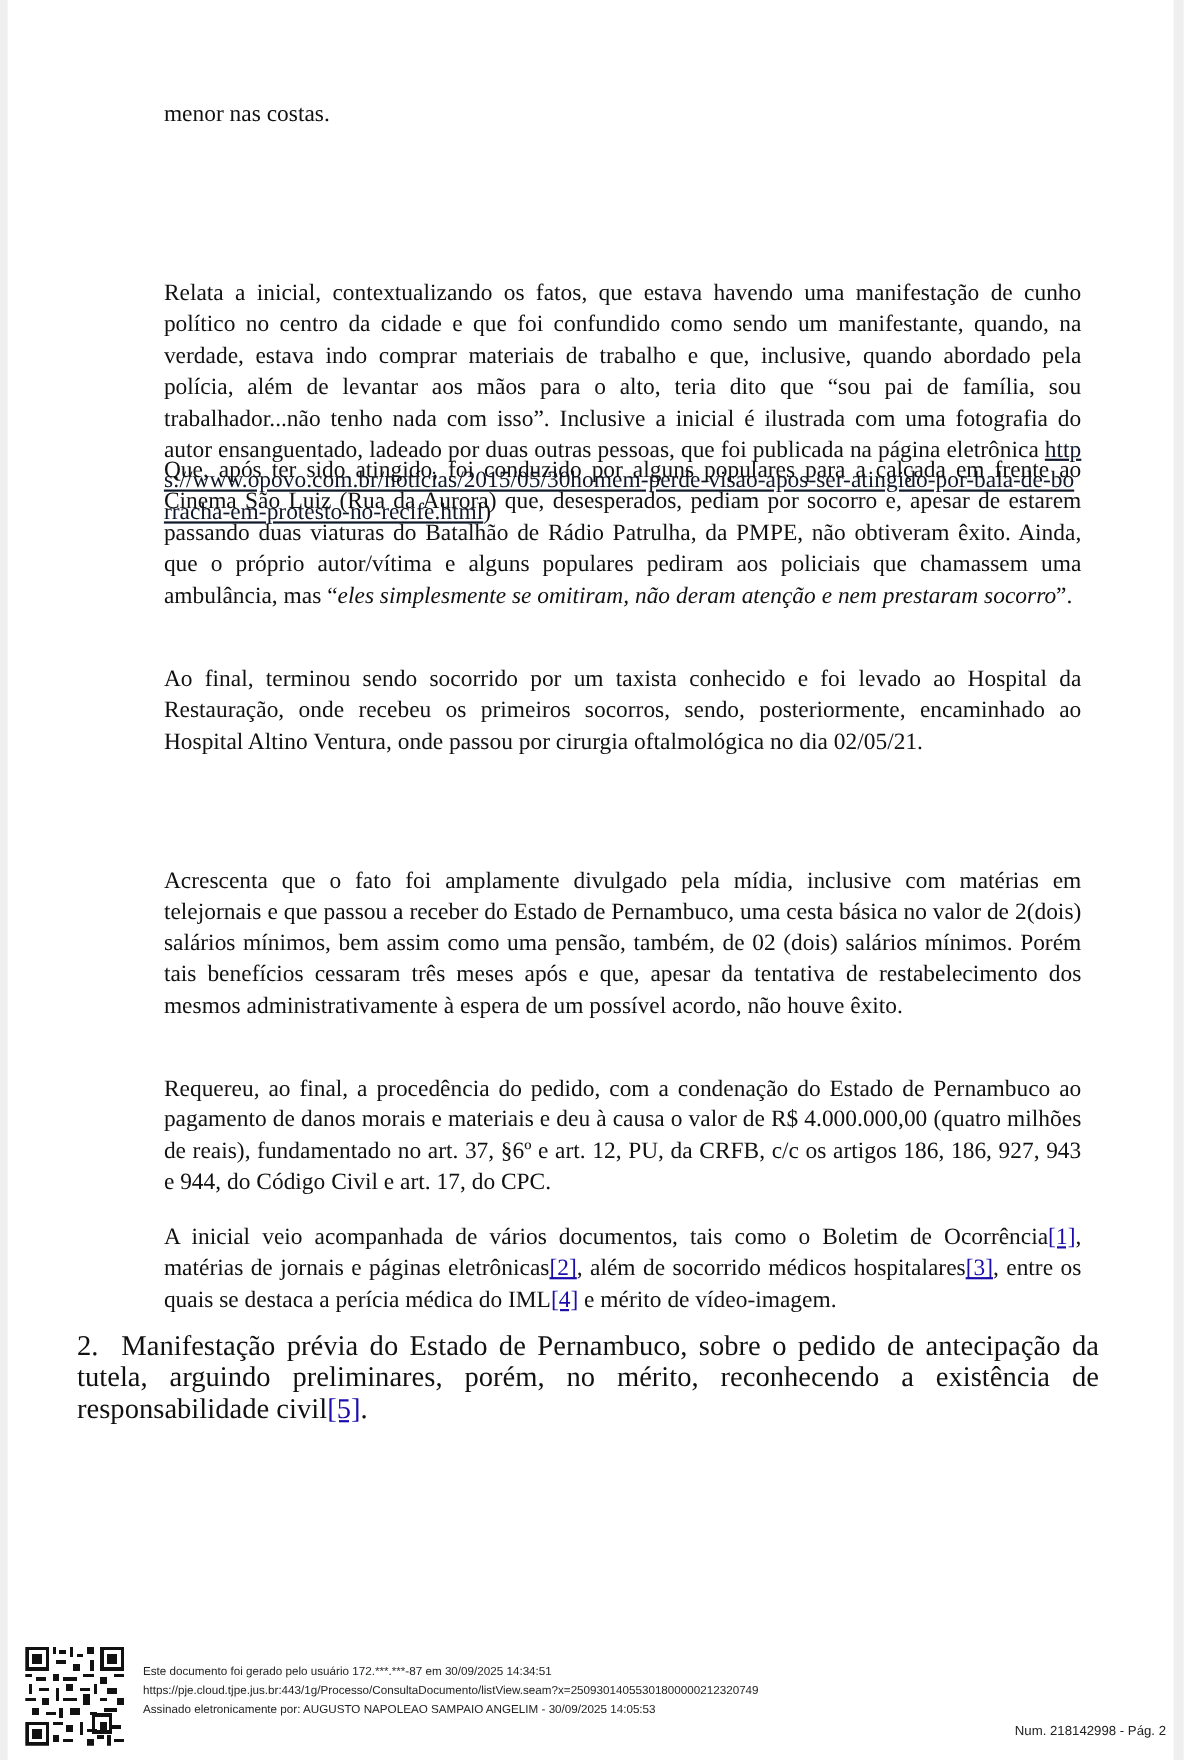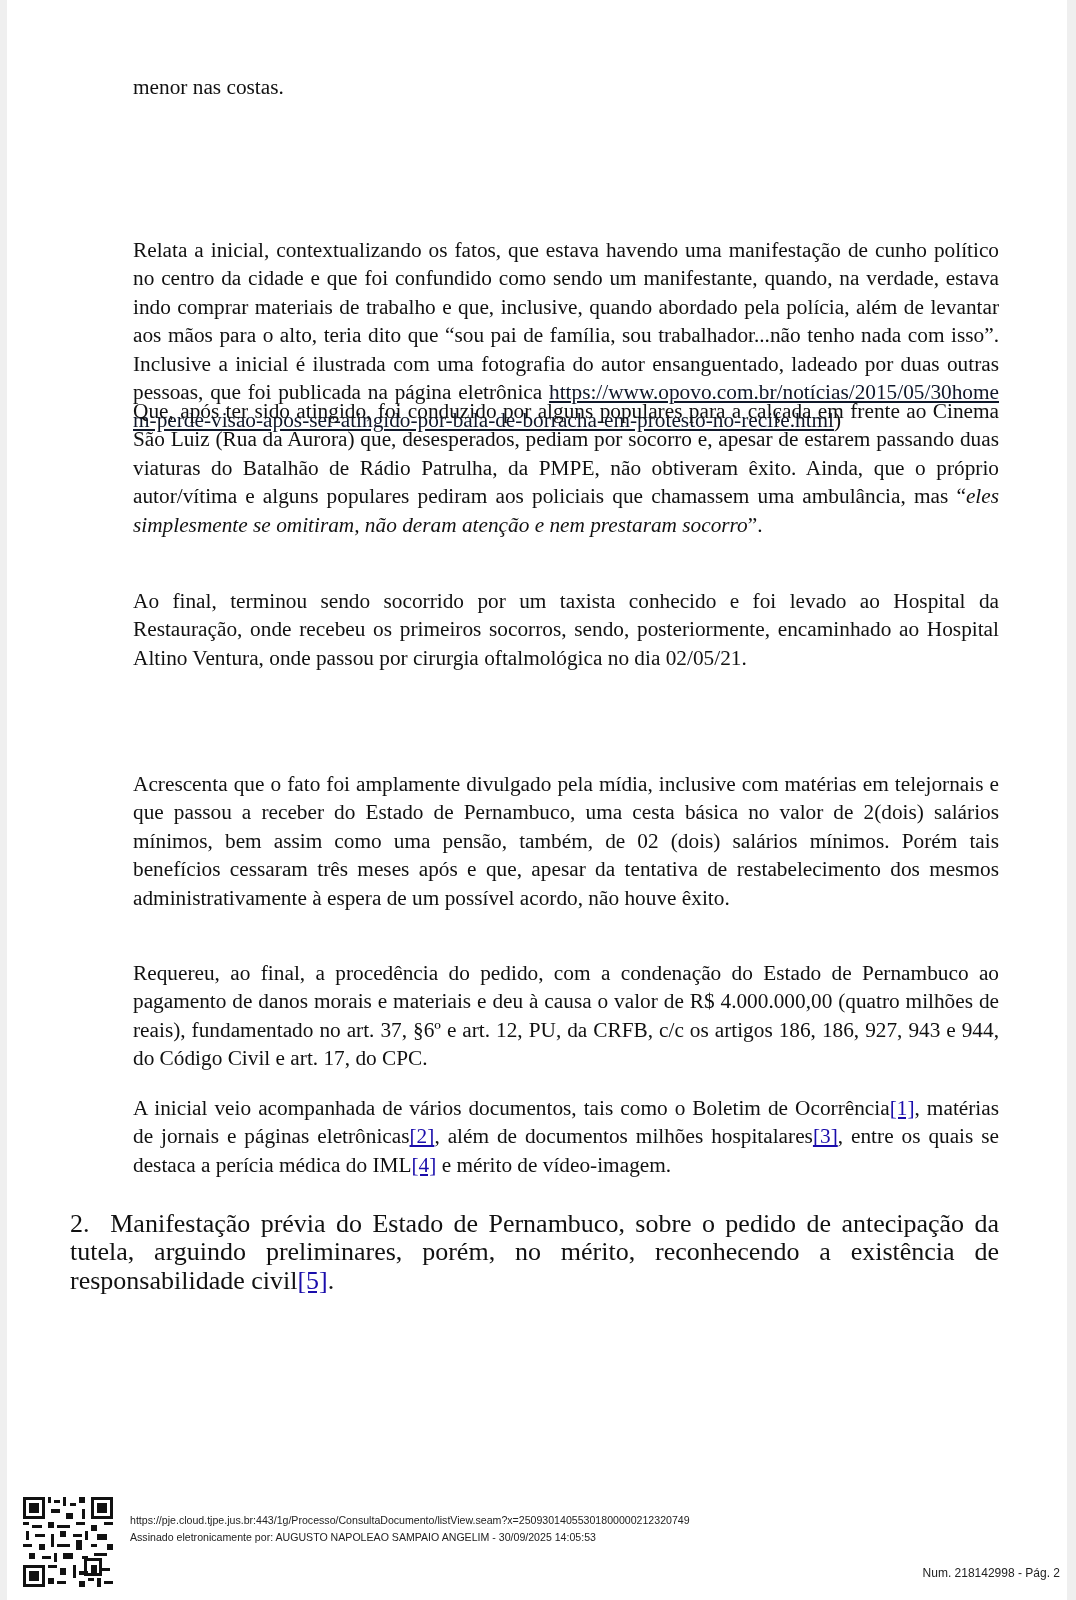--- a/index.html
+++ b/index.html
@@ -7,21 +7,21 @@
     width: 1076px; height: 1600px; background: #ffffff; position: relative; overflow: hidden;
   }
   .edge-left { position: absolute; left: 0; top: 0; width: 7px; height: 1600px; background: #efefef; }
   .edge-right { position: absolute; right: 0; top: 0; width: 9px; height: 1600px; background: #efefef; }
   .body-text {
     position: absolute; left: 133px; width: 866px;
     font-family: "Liberation Serif", "DejaVu Serif", serif;
     font-size: 21.3px; line-height: 28.4px; color: #111;
     text-align: justify;
   }
-  .body-text p { margin: 0; }
+  .body-text p { margin: 16px; }
   .last-left { text-align-last: left; }
   a.link { color: #0f172a; text-decoration: underline; }
   a.fn { color: #1a0dab; text-decoration: underline; }
   .ital { font-style: italic; }
   .numbered {
     position: absolute; left: 70px; width: 929px; top: 1210px;
     font-family: Liberation Serif, serif;
     font-size: 26px; line-height: 28.4px; color: #111; text-align: justify;
   }
   .qr { position: absolute; left: 23px; top: 1497px; width: 90px; height: 90px; }
@@ -66,21 +66,21 @@
 <div class="body-text last-left" style="top:770px;">
   <p>Acrescenta que o fato foi amplamente divulgado pela mídia, inclusive com matérias em telejornais e que passou a receber do Estado de Pernambuco, uma cesta básica no valor de 2(dois) salários mínimos, bem assim como uma pensão, também, de 02 (dois) salários mínimos. Porém tais benefícios cessaram três meses após e que, apesar da tentativa de restabelecimento dos mesmos administrativamente à espera de um possível acordo, não houve êxito.</p>
 </div>
 
 <div class="body-text last-left" style="top:959px;">
   <p>Requereu, ao final, a procedência do pedido, com a condenação do Estado de Pernambuco ao pagamento de danos morais e materiais e deu à causa o valor de R$ 4.000.000,00 (quatro milhões de reais), fundamentado no art. 37, §6º e art. 12, PU, da CRFB, c/c os artigos 186, 186, 927, 943 e 944, do Código Civil e art. 17, do CPC.</p>
 </div>
 
 <div class="body-text last-left" style="top:1094px;">
   <p>
-    <span>A inicial veio acompanhada de vários documentos, tais como o Boletim de Ocorrência</span><a class="fn">[1]</a><span>, matérias de jornais e páginas eletrônicas</span><a class="fn">[2]</a><span>, além de documentos milhões hospitalares</span><a class="fn">[3]</a><span>, entre os quais se destaca a perícia médica do IML</span><a class="fn">[4]</a><span> e mérito de vídeo-imagem.</span>
+    <span>A inicial veio acompanhada de vários documentos, tais como o Boletim de Ocorrência</span><a class="fn">[1]</a><span>, matérias de jornais e páginas eletrônicas</span><a class="fn">[2]</a><span>, além de socorrido médicos hospitalares</span><a class="fn">[3]</a><span>, entre os quais se destaca a perícia médica do IML</span><a class="fn">[4]</a><span> e mérito de vídeo-imagem.</span>
   </p>
 </div>
 
 <div class="numbered last-left">
   <span>2.</span>&nbsp;
   <span>Manifestação prévia do Estado de Pernambuco, sobre o pedido de antecipação da tutela, arguindo preliminares, porém, no mérito, reconhecendo a existência de responsabilidade civil</span><a class="fn">[5]</a><span>.</span>
 </div>
 
 <svg class="qr" viewBox="0 0 29 29" shape-rendering="crispEdges">
   <rect x="0" y="0" width="29" height="29" fill="#fff"></rect>
@@ -139,17 +139,18 @@
       <rect x="18" y="27" width="2" height="2"></rect>
       <rect x="21" y="26" width="2" height="1"></rect>
       <rect x="24" y="26" width="1" height="3"></rect>
       <rect x="26" y="27" width="3" height="1"></rect>
     <rect x="20" y="20" width="5" height="5" fill="none" stroke="#111" stroke-width="1"></rect>
       <rect x="22" y="22" width="1" height="1"></rect>
   </g>
 </svg>
 
 <div class="footer-text">
+  <div>Este documento foi gerado pelo usuário 172.***.***-87 em 30/09/2025 14:34:51</div>
   <div>https://pje.cloud.tjpe.jus.br:443/1g/Processo/ConsultaDocumento/listView.seam?x=25093014055301800000212320749</div>
   <div>Assinado eletronicamente por: AUGUSTO NAPOLEAO SAMPAIO ANGELIM - 30/09/2025 14:05:53</div>
 </div>
 
 <div class="page-num">Num. 218142998 - Pág. 2</div>
 
 </body></html>

